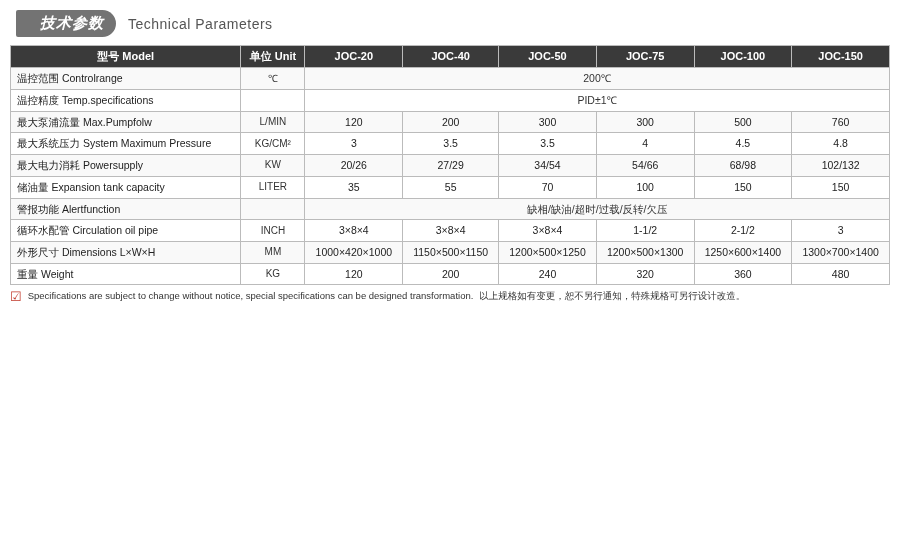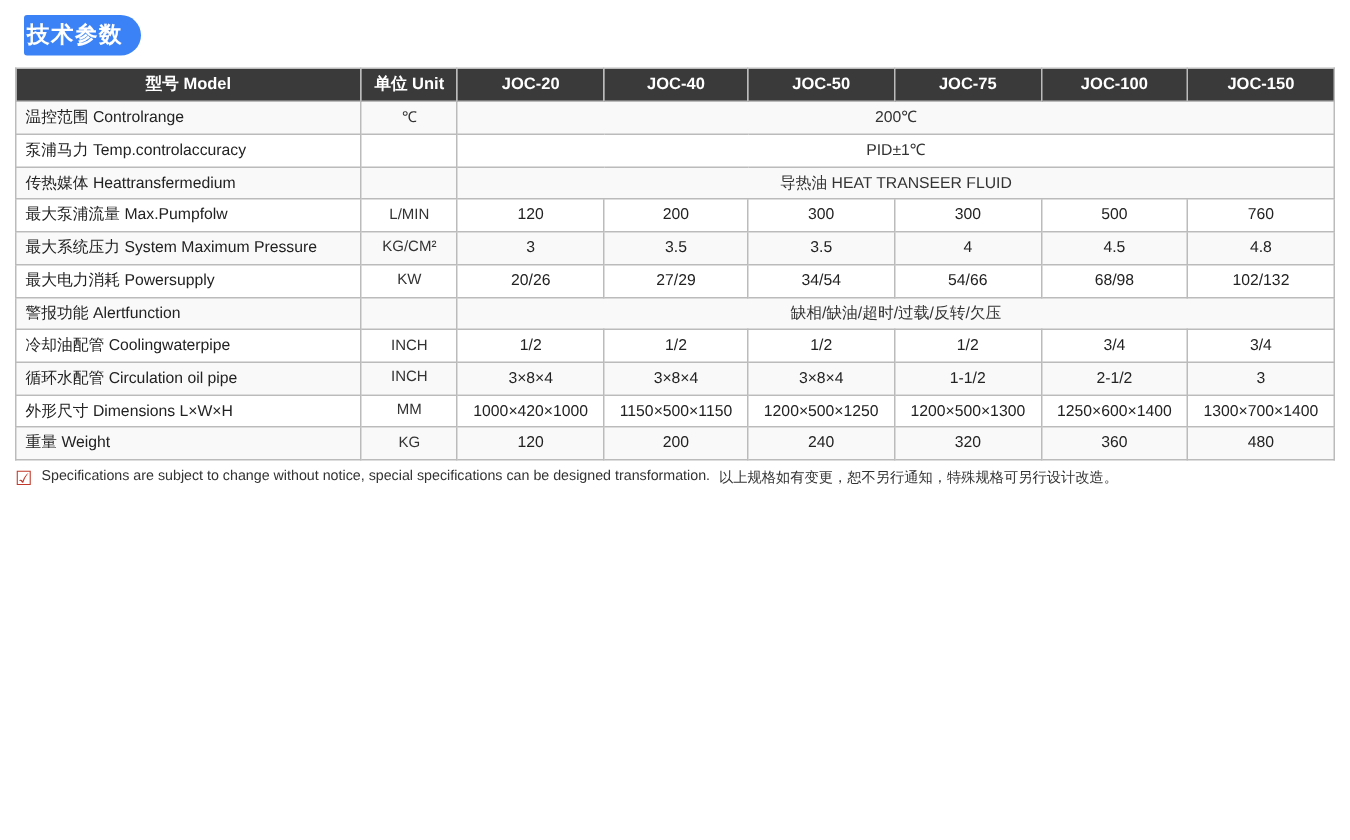--- a/index.html
+++ b/index.html
@@ -13,28 +13,29 @@
       overflow: hidden;
     }
 
     
     .header {
       display: flex;
       align-items: center;
       padding: 10px 16px 8px 16px;
     }
     .header-badge {
-      background: #3b82f6;
+      background: #737373;
       color: #fff;
       font-size: 15px;
       font-weight: bold;
-      padding: 4px 12px 4px 2px;
+      padding: 4px 12px 4px 24px;
       border-radius: 3px 20px 20px 3px;
       margin-right: 12px;
       letter-spacing: 1px;
+      font-style: italic;
     }
     .header-subtitle {
       font-size: 14px;
       color: #555;
       letter-spacing: 0.5px;
     }
 
     
     .table-wrap {
       padding: 0 10px;
@@ -97,20 +98,21 @@
       font-size: 13px;
       margin-top: -1px;
       flex-shrink: 0;
     }
   </style>
 </head>
 <body>
 
 <div class="header">
   <div class="header-badge">技术参数</div>
+  <div class="header-subtitle">Technical Parameters</div>
 </div>
 
 <div class="table-wrap">
   <table>
     <thead>
       <tr>
         <th>型号 Model</th>
         <th>单位 Unit</th>
         <th>JOC-20</th>
         <th>JOC-40</th>
@@ -120,28 +122,23 @@
         <th>JOC-150</th>
       </tr>
     </thead>
     <tbody id="table-body">
     <tr>
           <td>温控范围 Controlrange</td>
           <td>℃</td>
           <td colspan="6" class="merged-cell">200℃</td>
         </tr>
         <tr>
-          <td>泵浦马力 Temp.controlaccuracy</td>
+          <td>温控精度 Temp.specifications</td>
           <td></td>
           <td colspan="6" class="merged-cell">PID±1℃</td>
-        </tr>
-        <tr>
-          <td>传热媒体 Heattransfermedium</td>
-          <td></td>
-          <td colspan="6" class="merged-cell">导热油 HEAT TRANSEER FLUID</td>
         </tr>
         <tr>
           <td>最大泵浦流量 Max.Pumpfolw</td>
           <td>L/MIN</td>
           <td>120</td>
           <td>200</td>
           <td>300</td>
           <td>300</td>
           <td>500</td>
           <td>760</td>
@@ -160,33 +157,33 @@
           <td>最大电力消耗 Powersupply</td>
           <td>KW</td>
           <td>20/26</td>
           <td>27/29</td>
           <td>34/54</td>
           <td>54/66</td>
           <td>68/98</td>
           <td>102/132</td>
         </tr>
         <tr>
+          <td>储油量 Expansion tank capacity</td>
+          <td>LITER</td>
+          <td>35</td>
+          <td>55</td>
+          <td>70</td>
+          <td>100</td>
+          <td>150</td>
+          <td>150</td>
+        </tr>
+        <tr>
           <td>警报功能 Alertfunction</td>
           <td></td>
           <td colspan="6" class="merged-cell">缺相/缺油/超时/过载/反转/欠压</td>
-        </tr>
-        <tr>
-          <td>冷却油配管 Coolingwaterpipe</td>
-          <td>INCH</td>
-          <td>1/2</td>
-          <td>1/2</td>
-          <td>1/2</td>
-          <td>1/2</td>
-          <td>3/4</td>
-          <td>3/4</td>
         </tr>
         <tr>
           <td>循环水配管 Circulation oil pipe</td>
           <td>INCH</td>
           <td>3×8×4</td>
           <td>3×8×4</td>
           <td>3×8×4</td>
           <td>1-1/2</td>
           <td>2-1/2</td>
           <td>3</td>

